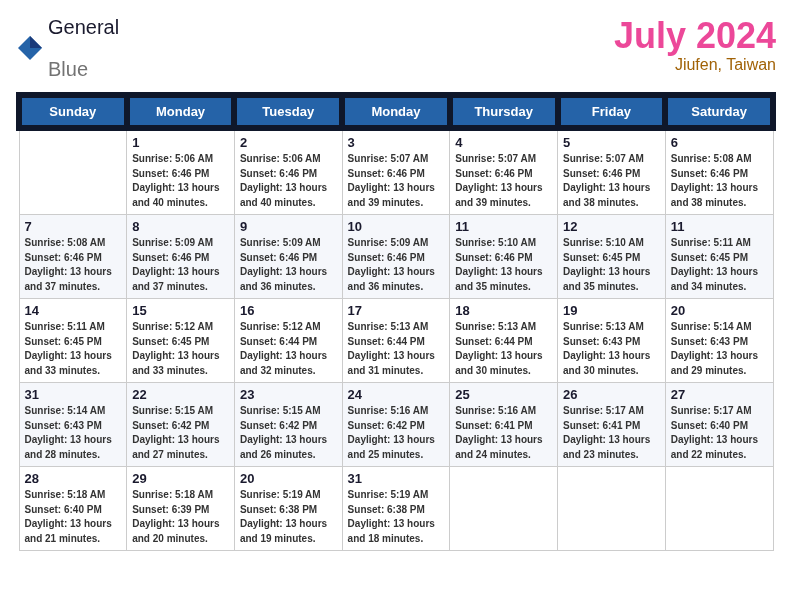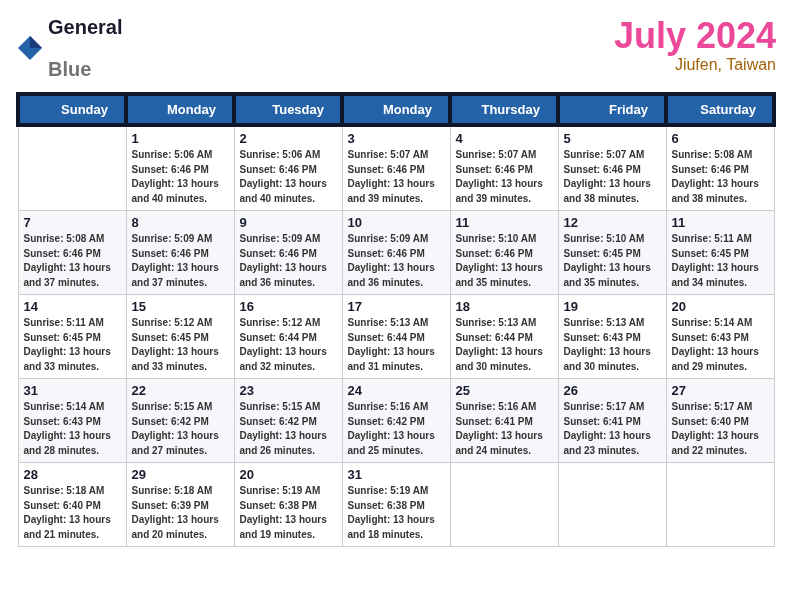--- a/index.html
+++ b/index.html
@@ -16,21 +16,21 @@
       align-items: flex-start;
       margin-bottom: 12px;
     }
     .logo {
       display: flex;
       align-items: center;
       gap: 4px;
     }
     .logo-text {
       font-size: 20px;
-      font-weight: bold;
+      font-weight: normal;
       color: #1a1a2e;
       line-height: 1.1;
     }
     .logo-icon {
       width: 28px;
       height: 28px;
     }
     .title-block {
       text-align: right;
     }
@@ -45,25 +45,25 @@
       color: #a16207;
     }
     table {
       width: 100%;
       border-collapse: collapse;
       font-size: 11px;
     }
     thead tr th {
       background-color: #2563a8;
       color: #fff;
-      text-align: right;
+      text-align: center;
       padding: 6px 16px;
       font-size: 13px;
       font-weight: bold;
-      border: 4px solid #0f172a;
+      border: 6px solid #0f172a;
     }
     tbody tr td {
       border: 1px solid #ccc;
       vertical-align: top;
       padding: 4px 5px;
       min-height: 80px;
       width: calc(100% / 7);
     }
     .day-num {
       font-size: 13px;

